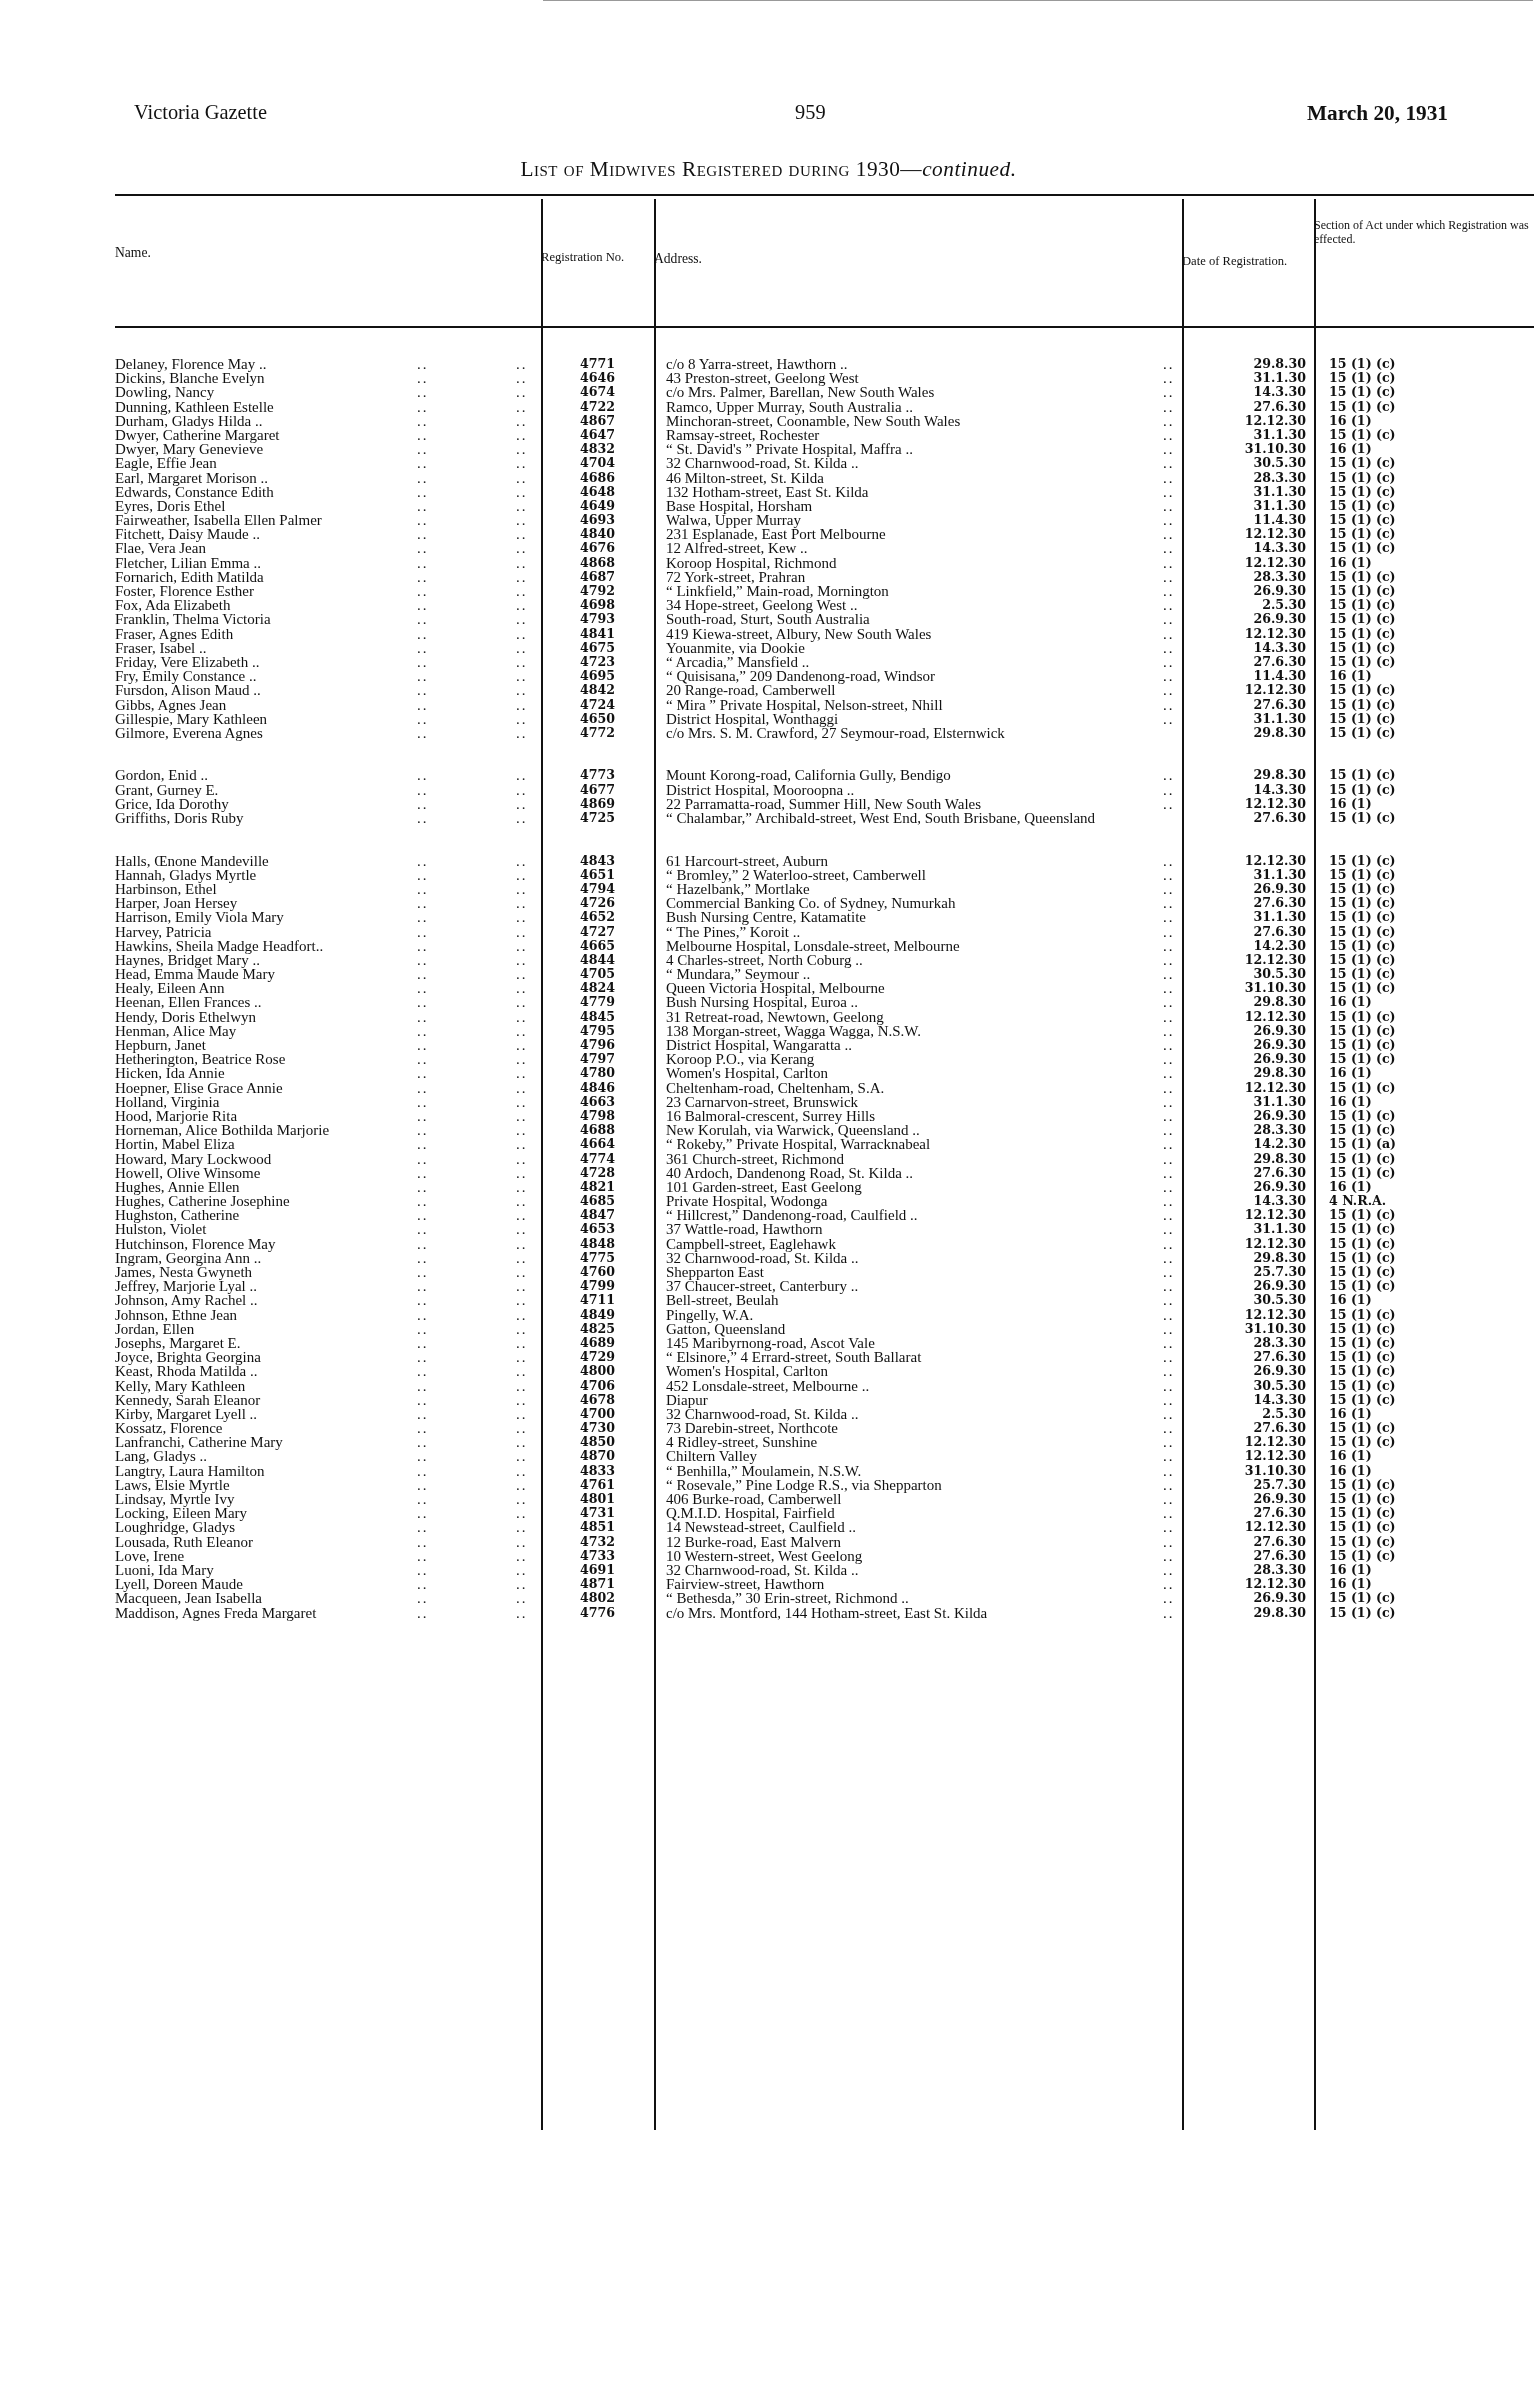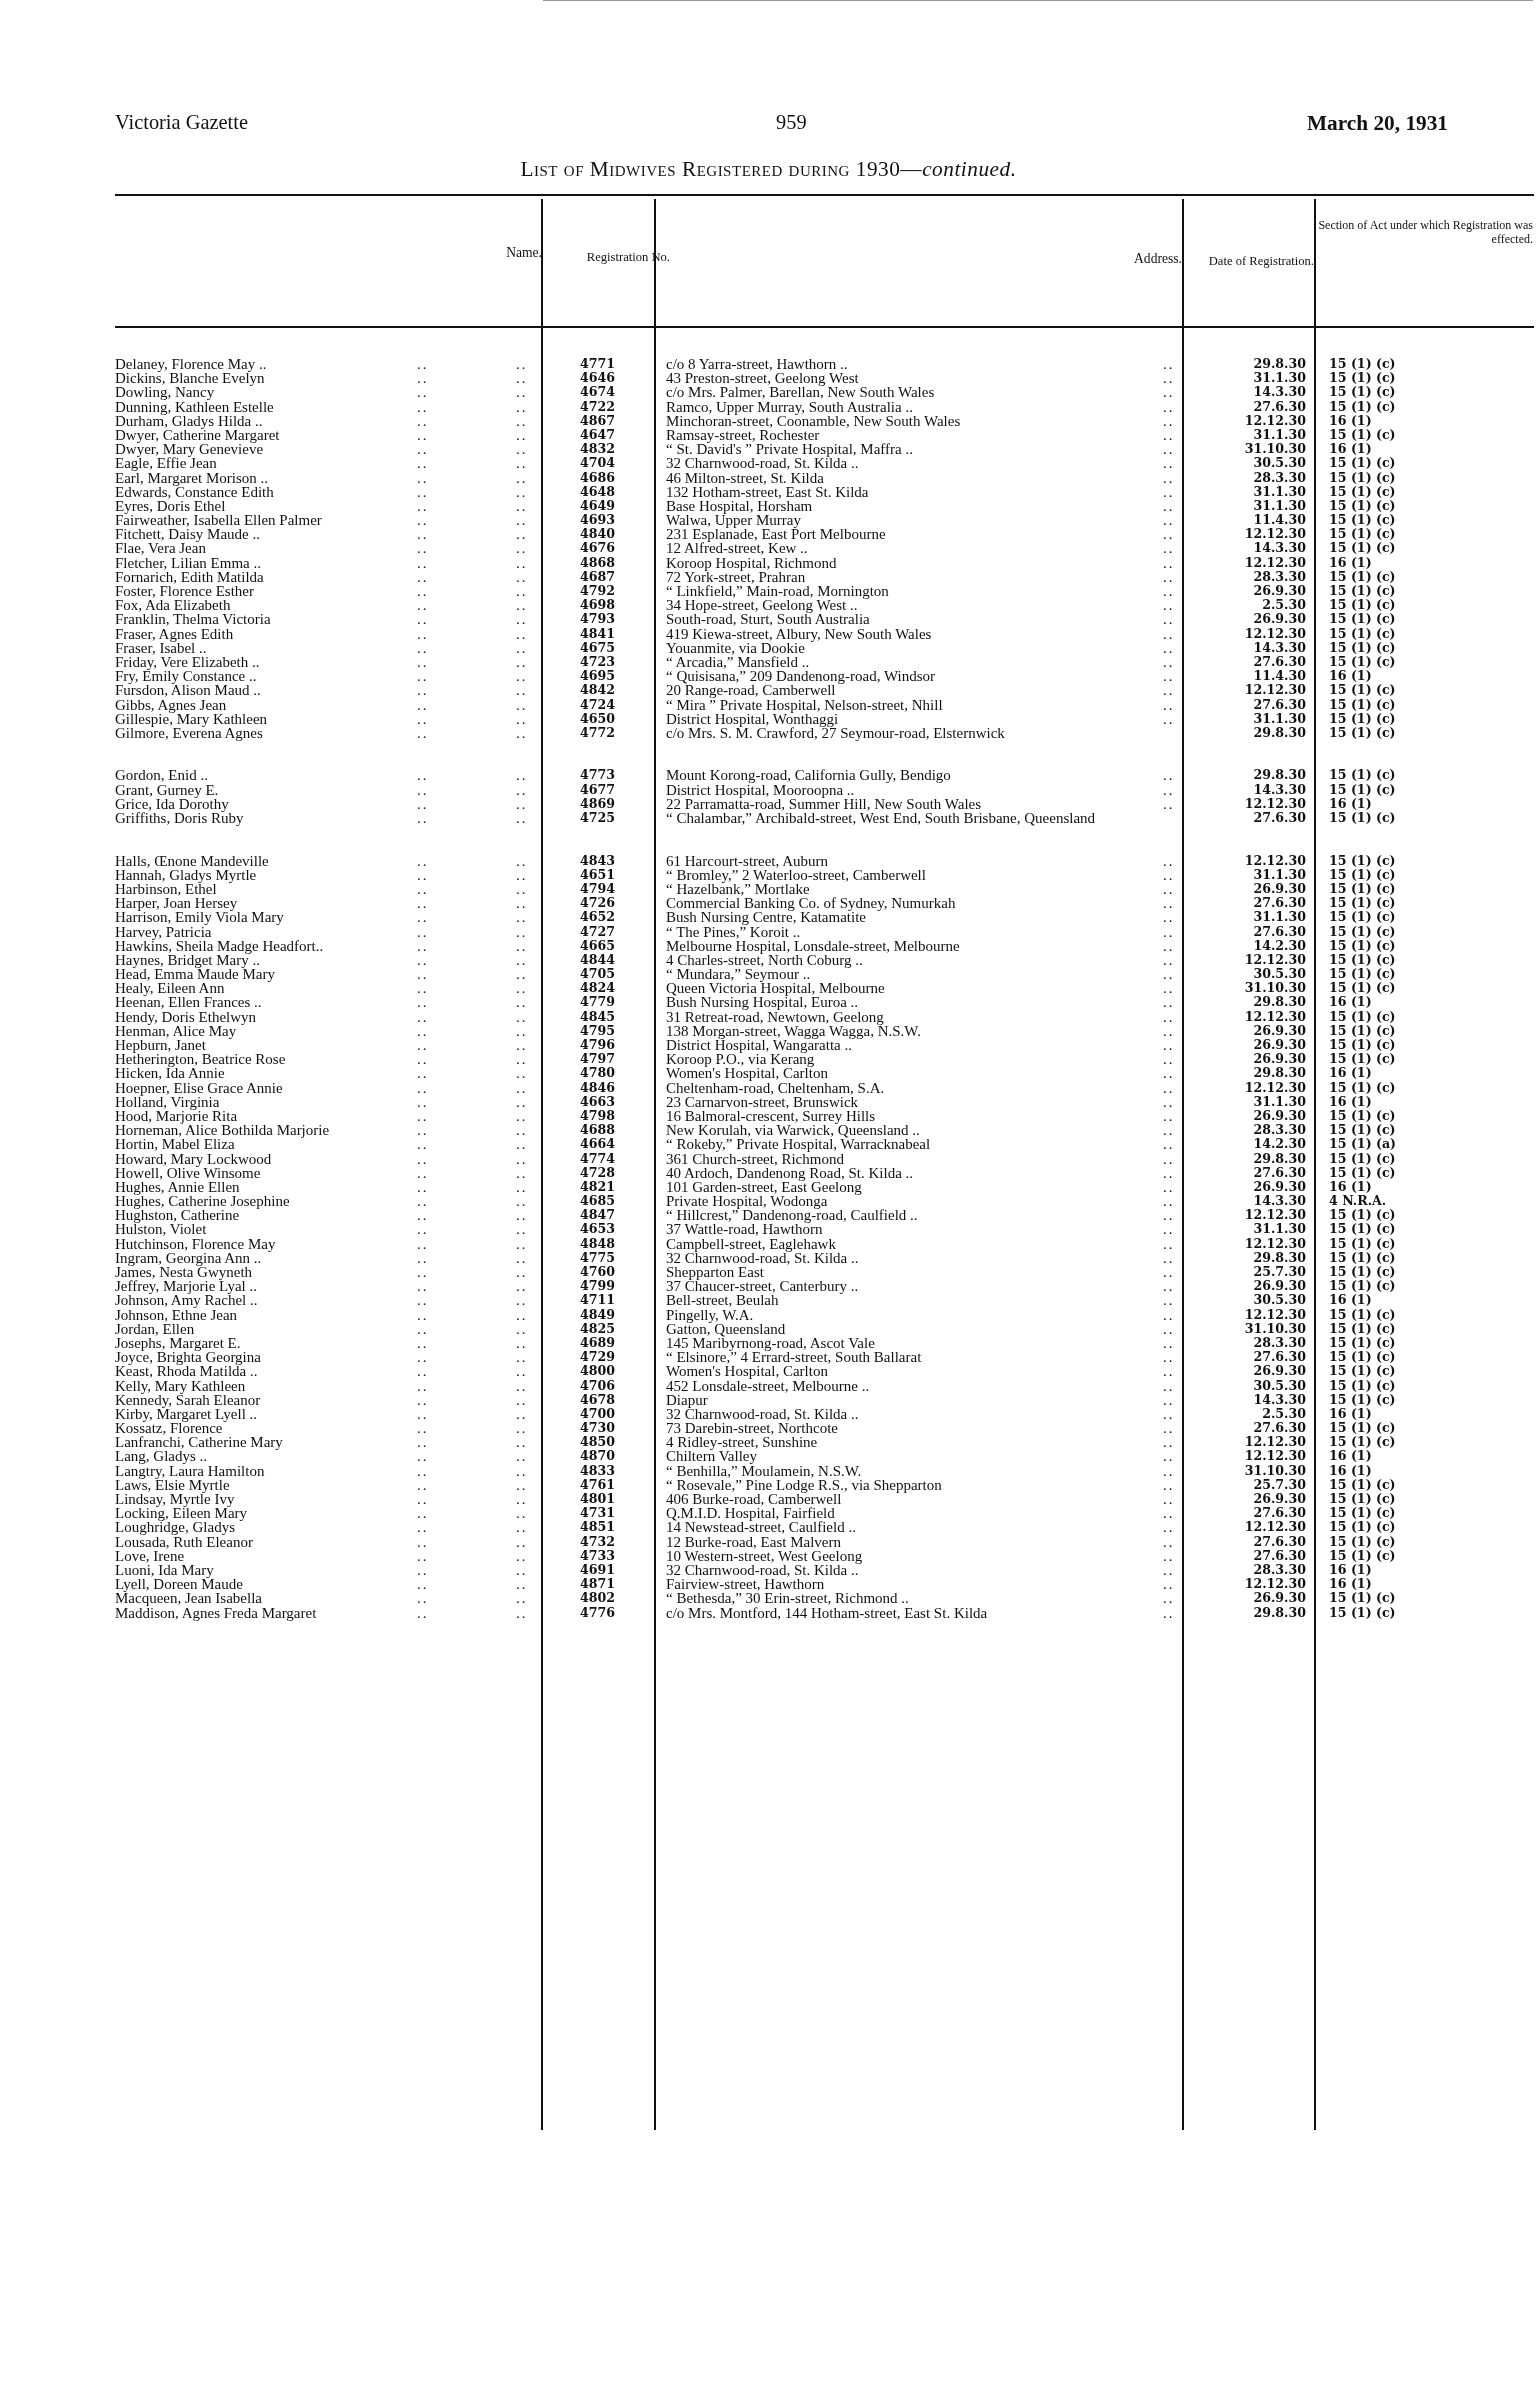--- a/index.html
+++ b/index.html
@@ -2,40 +2,40 @@
 <html><head>
   <meta charset="utf-8">
   <style>
     html, body { margin: 0; padding: 0; background: #ffffff; }
     body {
       width: 1537px; height: 2404px; position: relative; overflow: hidden;
       font-family: "DejaVu Serif", "Liberation Serif", serif;
       color: #111;
     }
     .topline { position: absolute; left: 543px; top: 0; width: 990px; height: 1px; background: #999; }
-    .running-head { position: absolute; top: 111px; font-size: 19.4px; }
+    .running-head { position: absolute; top: 101px; font-size: 19.4px; margin-left: 19px; }
     #rh-left { left: 115px; font-family: "Liberation Serif", serif; font-size: 20.4px; }
     #rh-center { left: 776px; font-family: "Liberation Serif", serif; font-size: 20.4px; }
     #rh-right { right: 89px; font-family: "Liberation Serif", serif; font-size: 21.3px; font-weight: bold; }
     .list-title {
       position: absolute; top: 157px; left: 0; width: 1537px; text-align: center;
       font-family: "Liberation Serif", serif; font-size: 21.3px; letter-spacing: 0.5px;
       font-variant: small-caps;
     }
     .list-title i { font-variant: normal; }
     .rule { position: absolute; background: #111; }
     .hrule-top { left: 115px; top: 194px; width: 1419px; height: 1.9px; }
     .hrule-mid { left: 115px; top: 326px; width: 1419px; height: 1.9px; }
     .vrule { width: 1.5px; }
     #v1 { left: 541px; top: 199px; height: 1931px; }
     #v2 { left: 654px; top: 199px; height: 1931px; }
     #v3 { left: 1182px; top: 199px; height: 1931px; }
     #v4 { left: 1314px; top: 199px; height: 1931px; }
 
-    .hdr { position: absolute; text-align: right; font-family: "Liberation Serif", serif; font-size: 12.6px; line-height: 14.6px; }
+    .hdr { position: absolute; text-align: left; font-family: "Liberation Serif", serif; font-size: 12.6px; line-height: 14.6px; }
     #h-name { left: 115px; width: 427px; top: 246px; font-size: 13.6px; }
     #h-reg { left: 541px; width: 129px; top: 250px; }
     #h-addr { left: 654px; width: 528px; top: 252px; font-size: 13.6px; }
     #h-date { left: 1182px; width: 132px; top: 254px; }
     #h-sect { left: 1314px; width: 219px; top: 219px; font-size: 12px; line-height: 13.6px; }
 
     .rows { position: absolute; left: 0; top: 357px; width: 1333px; }
     .row { position: relative; height: 14.2px; font-family: "Liberation Serif", serif; font-size: 15px; line-height: 14.2px; white-space: nowrap; }
     .row.tall { height: 28.4px; }
     .row.gap { margin-top: 14.2px; }

